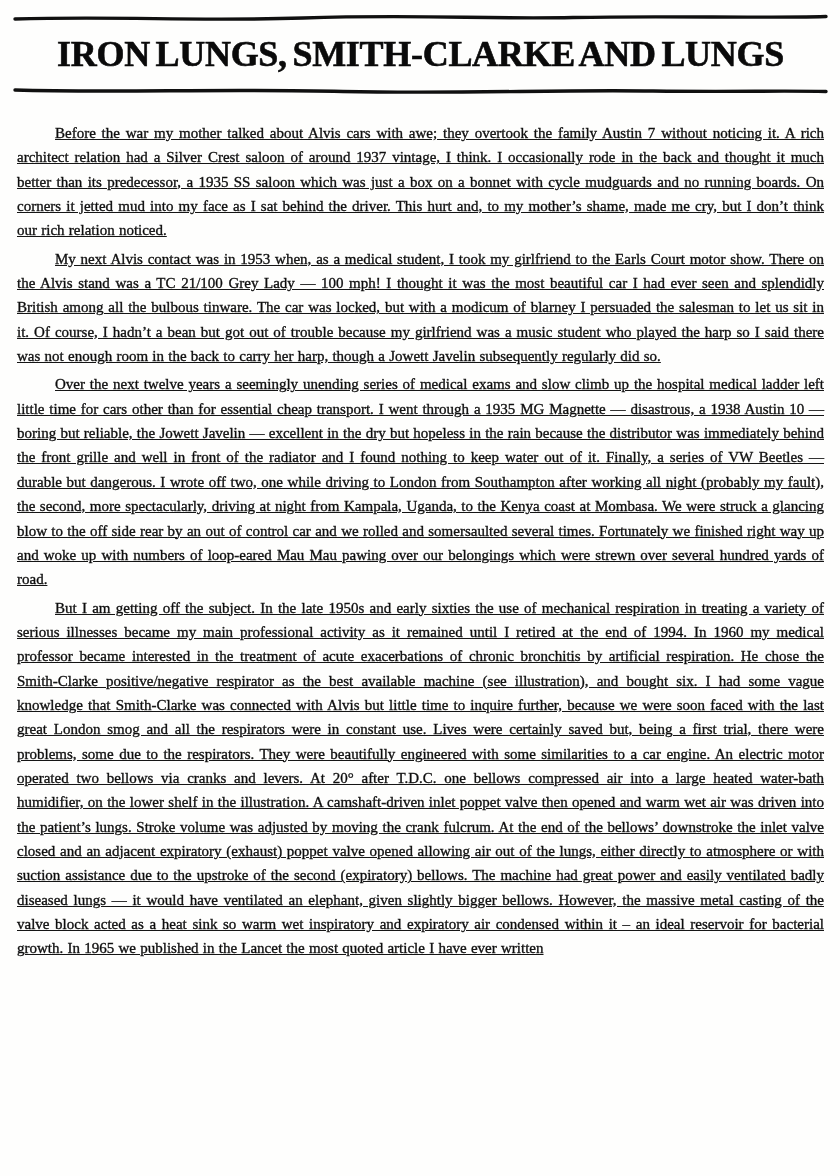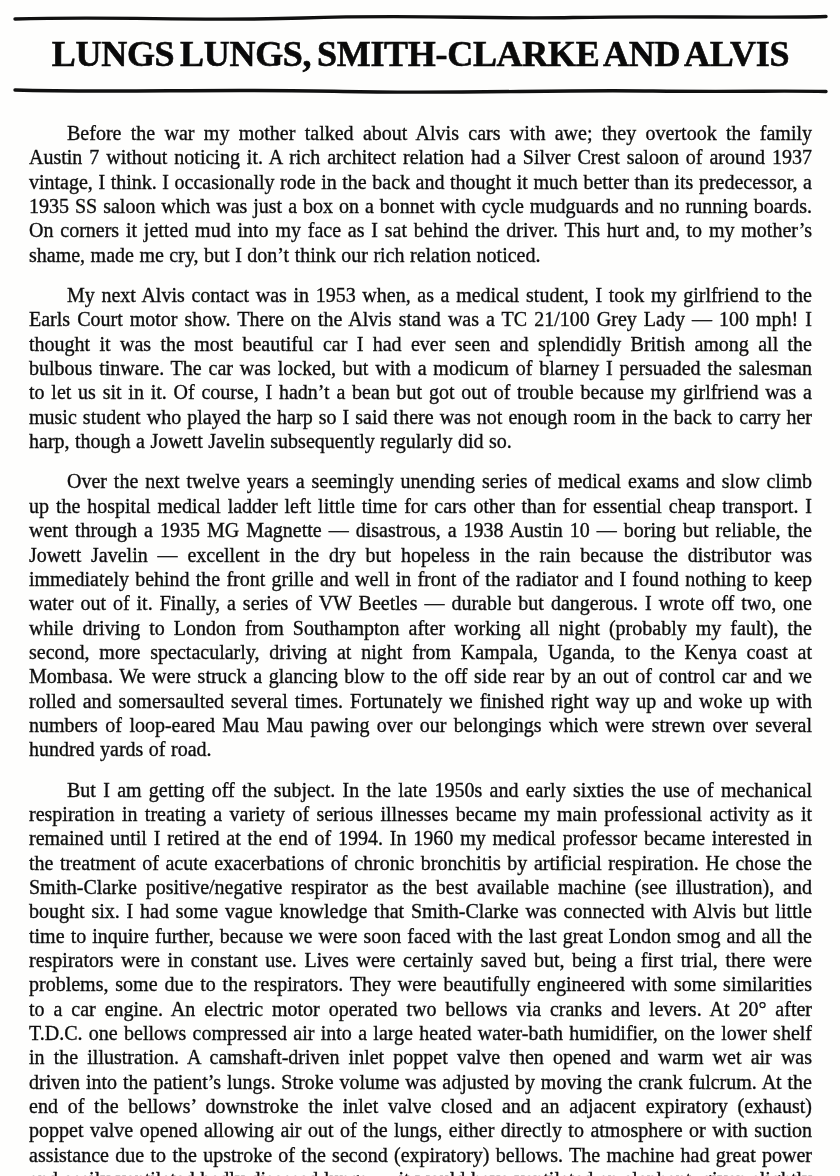--- a/index.html
+++ b/index.html
@@ -42,41 +42,42 @@
     letter-spacing: -0.3px;
     word-spacing: -3px;
     color: #0a0a0a;
     -webkit-text-stroke: 0.6px #0a0a0a;
     white-space: nowrap;
   }
   .article {
     margin-top: 25px;
   }
   .article p {
-    margin: 16px;
+    margin: 4px;
     padding: 0;
-    font-size: 20px;
+    font-size: 15px;
     line-height: 24.35px;
     text-align: justify;
     text-indent: 38px;
     -webkit-text-stroke: 0.35px #151515;
     word-spacing: 0.5px;
+    text-decoration: underline;
   }
 </style>
 </head>
 <body>
 
 <div class="page">
 
   <header class="masthead">
     <svg class="rule" viewBox="0 0 815 10" preserveAspectRatio="none" aria-hidden="true">
       <path d="M2,6 C110,3 180,8.5 290,5 C410,1 470,6.5 560,4.5 C660,2.5 740,5.5 813,3.5"></path>
     </svg>
 
-    <h1 class="page-title">LUNGS LUNGS, SMITH-CLARKE AND ALVIS</h1>
+    <h1 class="page-title">IRON LUNGS, SMITH-CLARKE AND LUNGS</h1>
 
     <svg class="rule" viewBox="0 0 815 10" preserveAspectRatio="none" aria-hidden="true">
       <path d="M2,4 C100,7 210,2.5 330,5.5 C450,8 540,3.5 640,5 C720,6 770,4.5 813,5.5"></path>
     </svg>
   </header>
 
   <article class="article">
     <p>Before the war my mother talked about Alvis cars with awe; they overtook the family Austin 7 without noticing it. A rich architect relation had a Silver Crest saloon of around 1937 vintage, I think. I occasionally rode in the back and thought it much better than its predecessor, a 1935 SS saloon which was just a box on a bonnet with cycle mudguards and no running boards. On corners it jetted mud into my face as I sat behind the driver. This hurt and, to my mother’s shame, made me cry, but I don’t think our rich relation noticed.</p>
     <p>My next Alvis contact was in 1953 when, as a medical student, I took my girlfriend to the Earls Court motor show. There on the Alvis stand was a TC 21/100 Grey Lady — 100 mph! I thought it was the most beautiful car I had ever seen and splendidly British among all the bulbous tinware. The car was locked, but with a modicum of blarney I persuaded the salesman to let us sit in it. Of course, I hadn’t a bean but got out of trouble because my girlfriend was a music student who played the harp so I said there was not enough room in the back to carry her harp, though a Jowett Javelin subsequently regularly did so.</p>
     <p>Over the next twelve years a seemingly unending series of medical exams and slow climb up the hospital medical ladder left little time for cars other than for essential cheap transport. I went through a 1935 MG Magnette — disastrous, a 1938 Austin 10 — boring but reliable, the Jowett Javelin — excellent in the dry but hopeless in the rain because the distributor was immediately behind the front grille and well in front of the radiator and I found nothing to keep water out of it. Finally, a series of VW Beetles — durable but dangerous. I wrote off two, one while driving to London from Southampton after working all night (probably my fault), the second, more spectacularly, driving at night from Kampala, Uganda, to the Kenya coast at Mombasa. We were struck a glancing blow to the off side rear by an out of control car and we rolled and somersaulted several times. Fortunately we finished right way up and woke up with numbers of loop-eared Mau Mau pawing over our belongings which were strewn over several hundred yards of road.</p>

